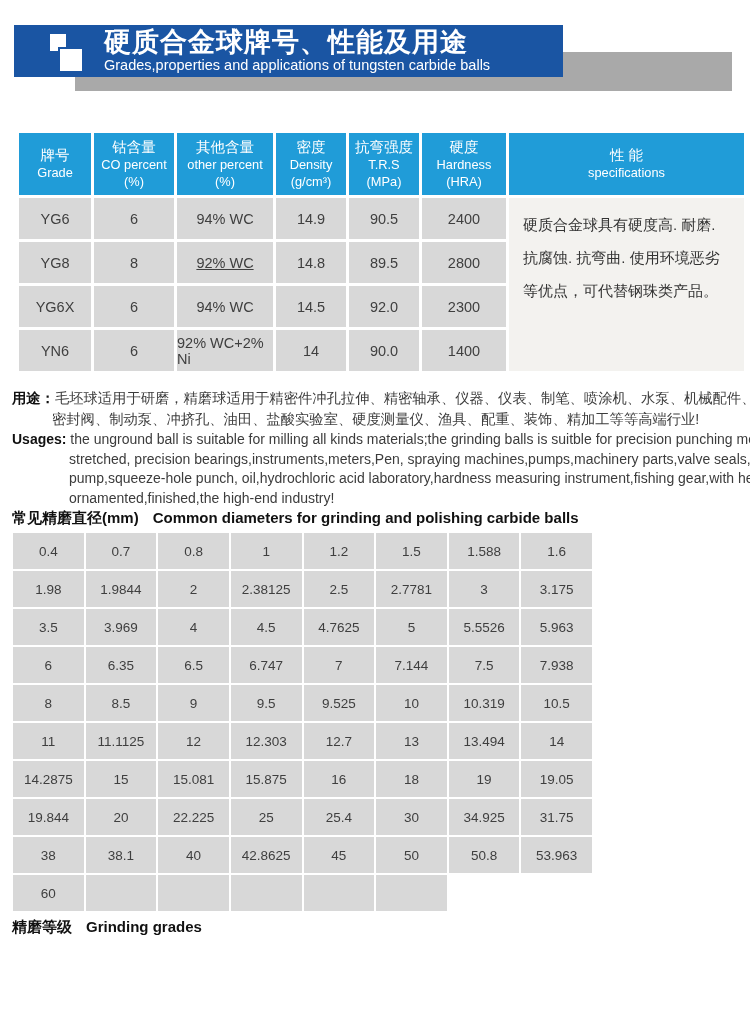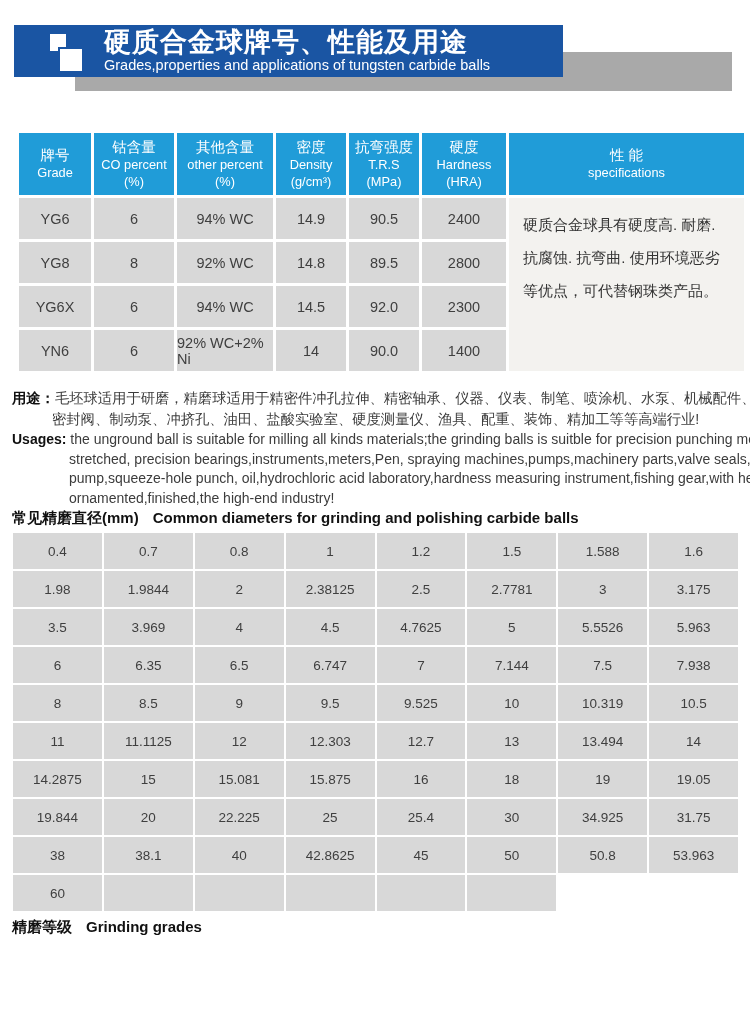--- a/index.html
+++ b/index.html
@@ -44,21 +44,21 @@
   .u-zh2{padding-left:40px;}
   .u-en{font-size:14px;line-height:19.5px;}
   .u-en2{padding-left:57px;}
   
   .sec-label{position:absolute;left:12px;font-size:15px;font-weight:bold;color:#111;white-space:nowrap;}
   .sec-label .en{margin-left:14px;}
   .lbl-diam{top:509px;}
   .lbl-grade{top:918px;}
   
   .ngrid{
-    position:absolute;left:13px;width:725px;display:grid;
+    position:absolute;left:13px;width:579px;display:grid;
     grid-template-columns:repeat(8,1fr);gap:2px;
   }
   .grid-diam{top:533px;grid-auto-rows:36px;}
   .grid-grade{top:944px;grid-auto-rows:36px;}
   .ngrid .gcell{
     background:var(--cell-gray,#d8d8d8);display:flex;align-items:center;justify-content:center;
     font-size:13.5px;color:#3f3f3f;
   }
 </style>
 </head>
@@ -116,21 +116,21 @@
     <div class="specs-cell">硬质合金球具有硬度高. 耐磨. 抗腐蚀. 抗弯曲. 使用环境恶劣等优点，可代替钢珠类产品。</div>
 
   <div class="td" style="grid-area: 2 / 1;">YG6</div>
       <div class="td" style="grid-area: 2 / 2;">6</div>
       <div class="td" style="grid-area: 2 / 3;">94% WC</div>
       <div class="td" style="grid-area: 2 / 4;">14.9</div>
       <div class="td" style="grid-area: 2 / 5;">90.5</div>
       <div class="td" style="grid-area: 2 / 6;">2400</div>
       <div class="td" style="grid-area: 3 / 1;">YG8</div>
       <div class="td" style="grid-area: 3 / 2;">8</div>
-      <div class="td" style="grid-area: 3 / 3;">92% WC</div>
+      <div class="td" style="grid-area: 3 / 3; text-decoration: underline;">92% WC</div>
       <div class="td" style="grid-area: 3 / 4;">14.8</div>
       <div class="td" style="grid-area: 3 / 5;">89.5</div>
       <div class="td" style="grid-area: 3 / 6;">2800</div>
       <div class="td" style="grid-area: 4 / 1;">YG6X</div>
       <div class="td" style="grid-area: 4 / 2;">6</div>
       <div class="td" style="grid-area: 4 / 3;">94% WC</div>
       <div class="td" style="grid-area: 4 / 4;">14.5</div>
       <div class="td" style="grid-area: 4 / 5;">92.0</div>
       <div class="td" style="grid-area: 4 / 6;">2300</div>
       <div class="td" style="grid-area: 5 / 1;">YN6</div>

